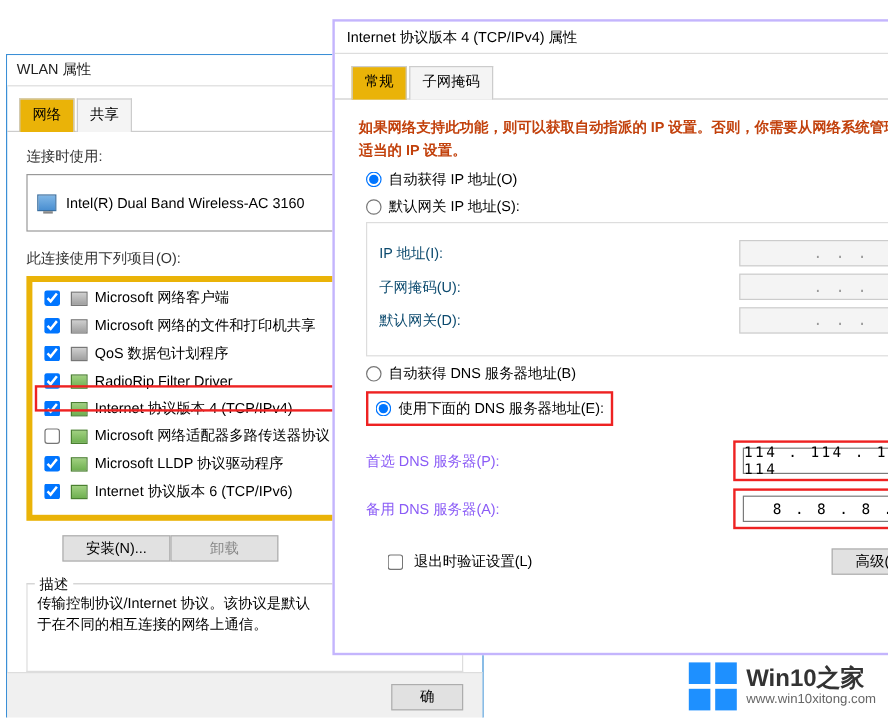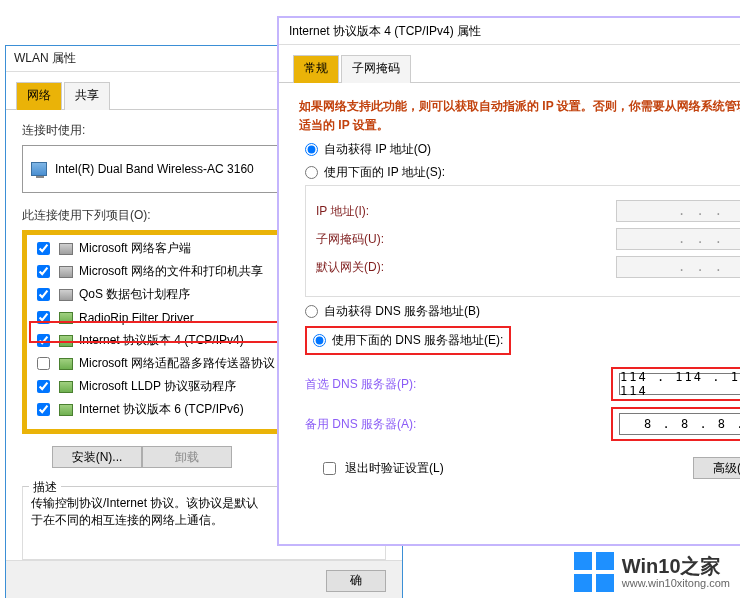--- a/index.html
+++ b/index.html
@@ -37,21 +37,21 @@
   .ipv4-title { display:flex; height:27px; align-items:center; justify-content:space-between; padding:0 10px; border-bottom:1px solid #ddd;}
   .closebtn { width:30px;height:20px;display:flex;align-items:center;justify-content:center;cursor:pointer;font-size:14px;}
   .ipv4-tabs { display:flex; gap:2px; padding:10px 14px 0 14px; border-bottom:1px solid #ccc;}
   .ipv4-body { padding:14px 20px 10px 20px; }
   .infotext { color:#c2410c; line-height:1.6;font-weight:bold; }
   .group { padding:0 6px;}
   .radio-row{ display:flex; align-items:center; gap:6px; margin:6px 0;}
   input[type=radio]{ margin:0; width:13px;height:13px;}
   .frame { border:1px solid #ddd; padding:8px 10px 12px 10px; margin-top:-2px;}
   .fieldrow{ display:flex; align-items:center; justify-content:space-between; margin:6px 0;}
-  .fieldrow .flabel{ color:#7f1d1d;}
+  .fieldrow .flabel{ color:#0c4a6e;}
   .fieldrow.enabled .flabel{ color:#8b5cf6;}
   .ipinput{ width:170px;height:22px; border:1px solid #7a7a7a; background:#fff; display:flex; align-items:center; justify-content:center; letter-spacing:2px; font-family:monospace; font-size:12px;}
   .ipinput.disabled{ background:#f4f4f4; color:#999; border-color:#ccc;}
   .hl-red { border:2px solid #e22; padding:4px 6px; }
   input[type=checkbox].big{ width:13px;height:13px;}
   .ipv4-bottom{ display:flex; justify-content:space-between; align-items:center; padding:10px 20px 0 20px;}
 
   
   .wm { position:absolute; right:10px; bottom:6px; display:flex; align-items:center; gap:8px;}
   .wm-grid{ width:40px;height:40px; display:grid; grid-template:repeat(2,18px)/repeat(2,18px); gap:4px;}
@@ -164,21 +164,21 @@
   <div class="ipv4-body">
     <div class="infotext">如果网络支持此功能，则可以获取自动指派的 IP 设置。否则，你需要从网络系统管理员处获得适当的 IP 设置。</div>
 
     <div class="group">
       <div class="radio-row">
         <input type="radio" checked="" style="">
         <span>自动获得 IP 地址(O)</span>
       </div>
       <div class="radio-row">
         <input type="radio" style="">
-        <span>使用下面的 IP 地址(S):</span>
+        <span>默认网关 IP 地址(S):</span>
       </div>
       <div class="frame">
         <div class="fieldrow">
               <span class="flabel">IP 地址(I):</span>
               <span class="ipinput disabled">.     .     .</span>
             </div>
         <div class="fieldrow">
               <span class="flabel">子网掩码(U):</span>
               <span class="ipinput disabled">.     .     .</span>
             </div>

